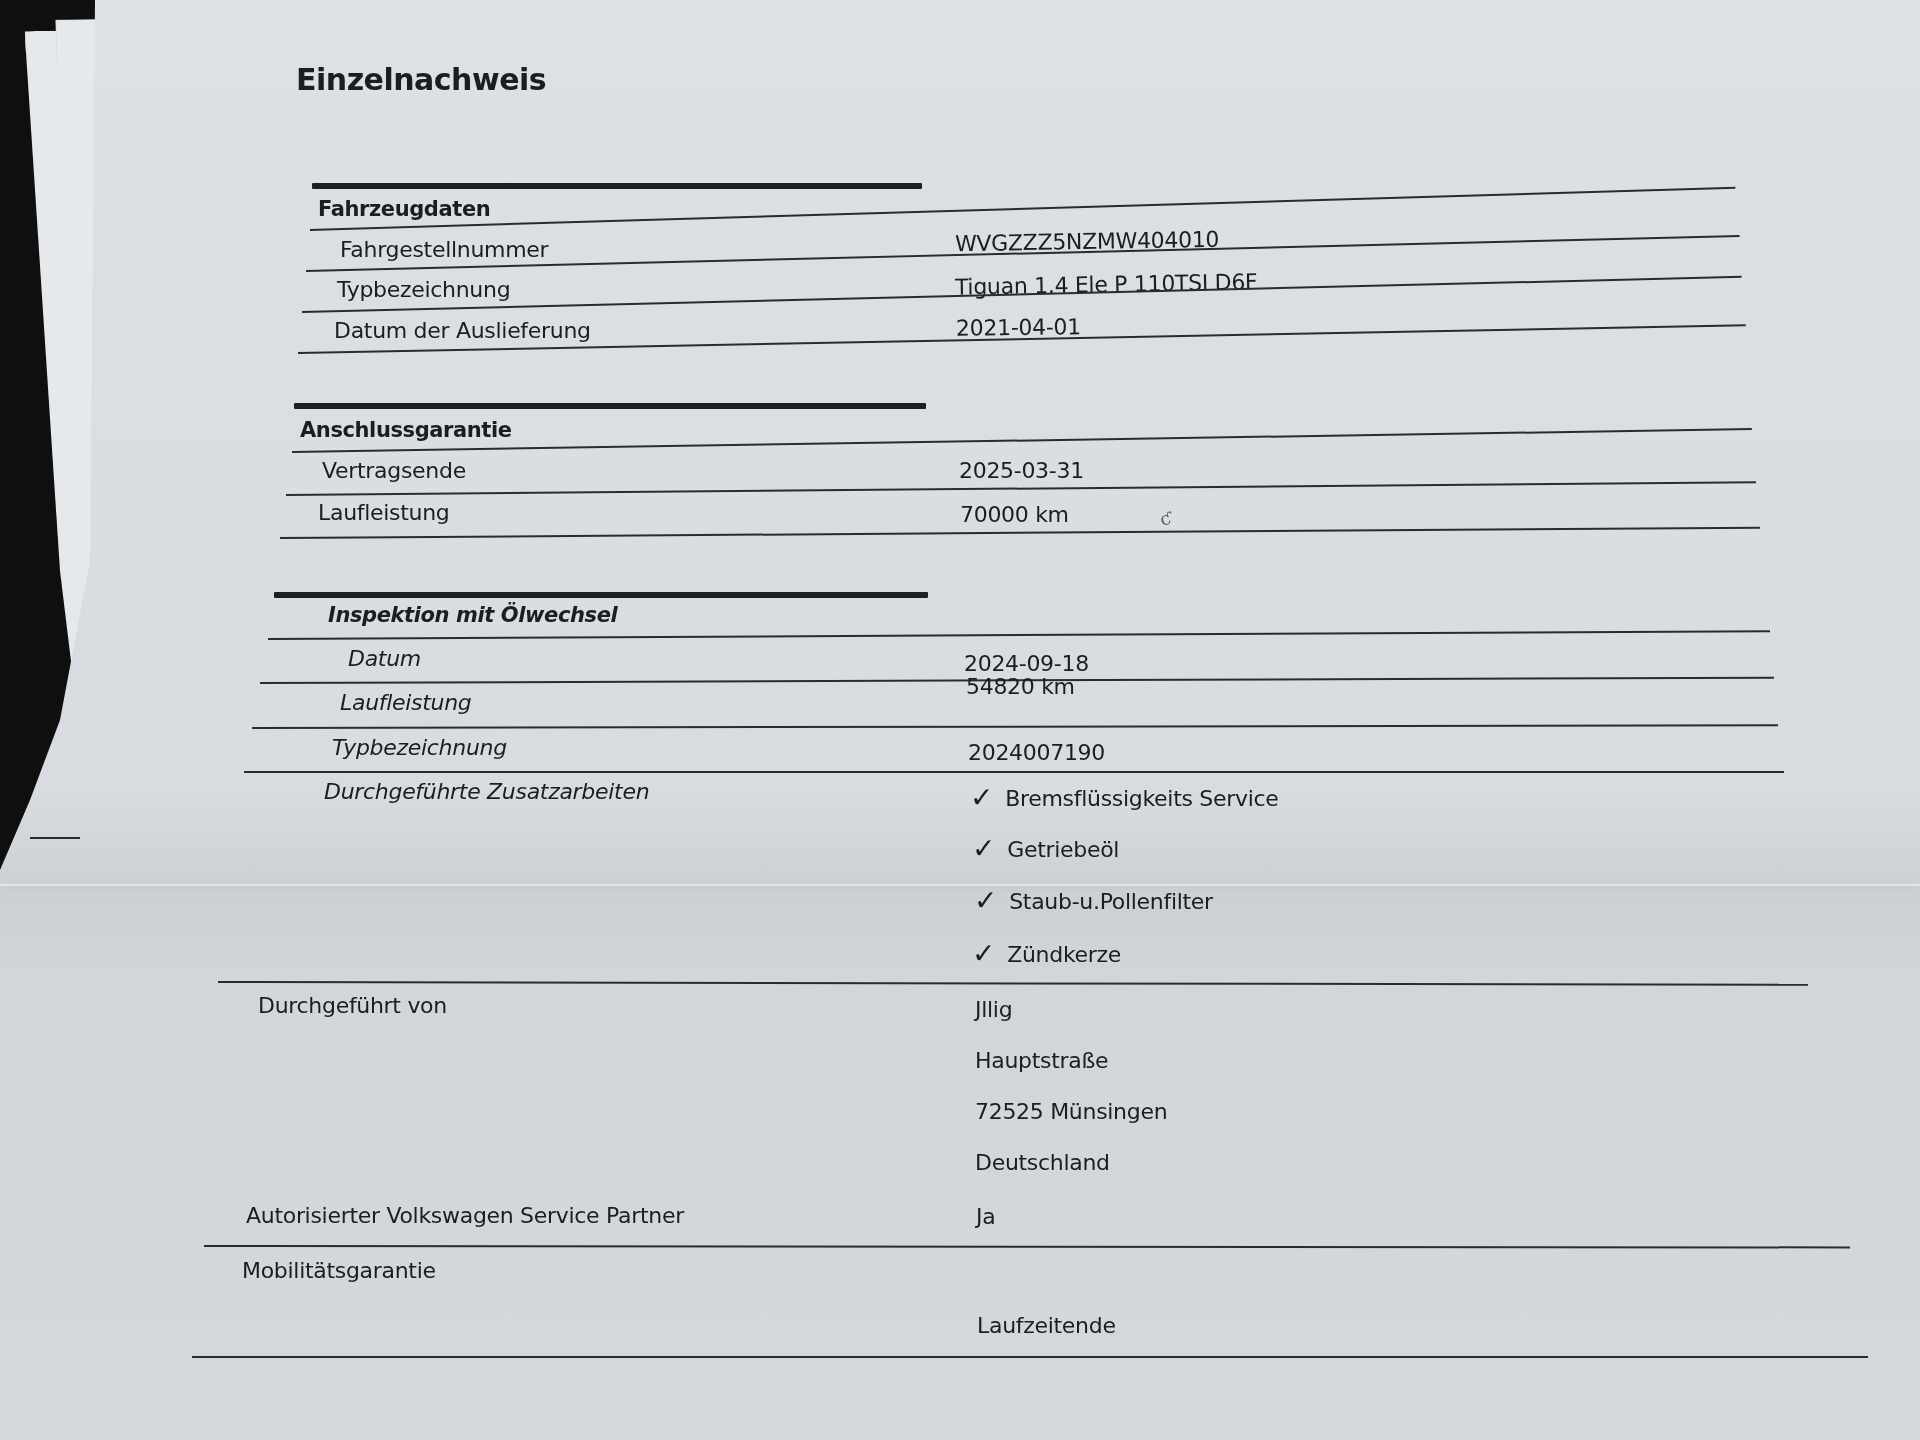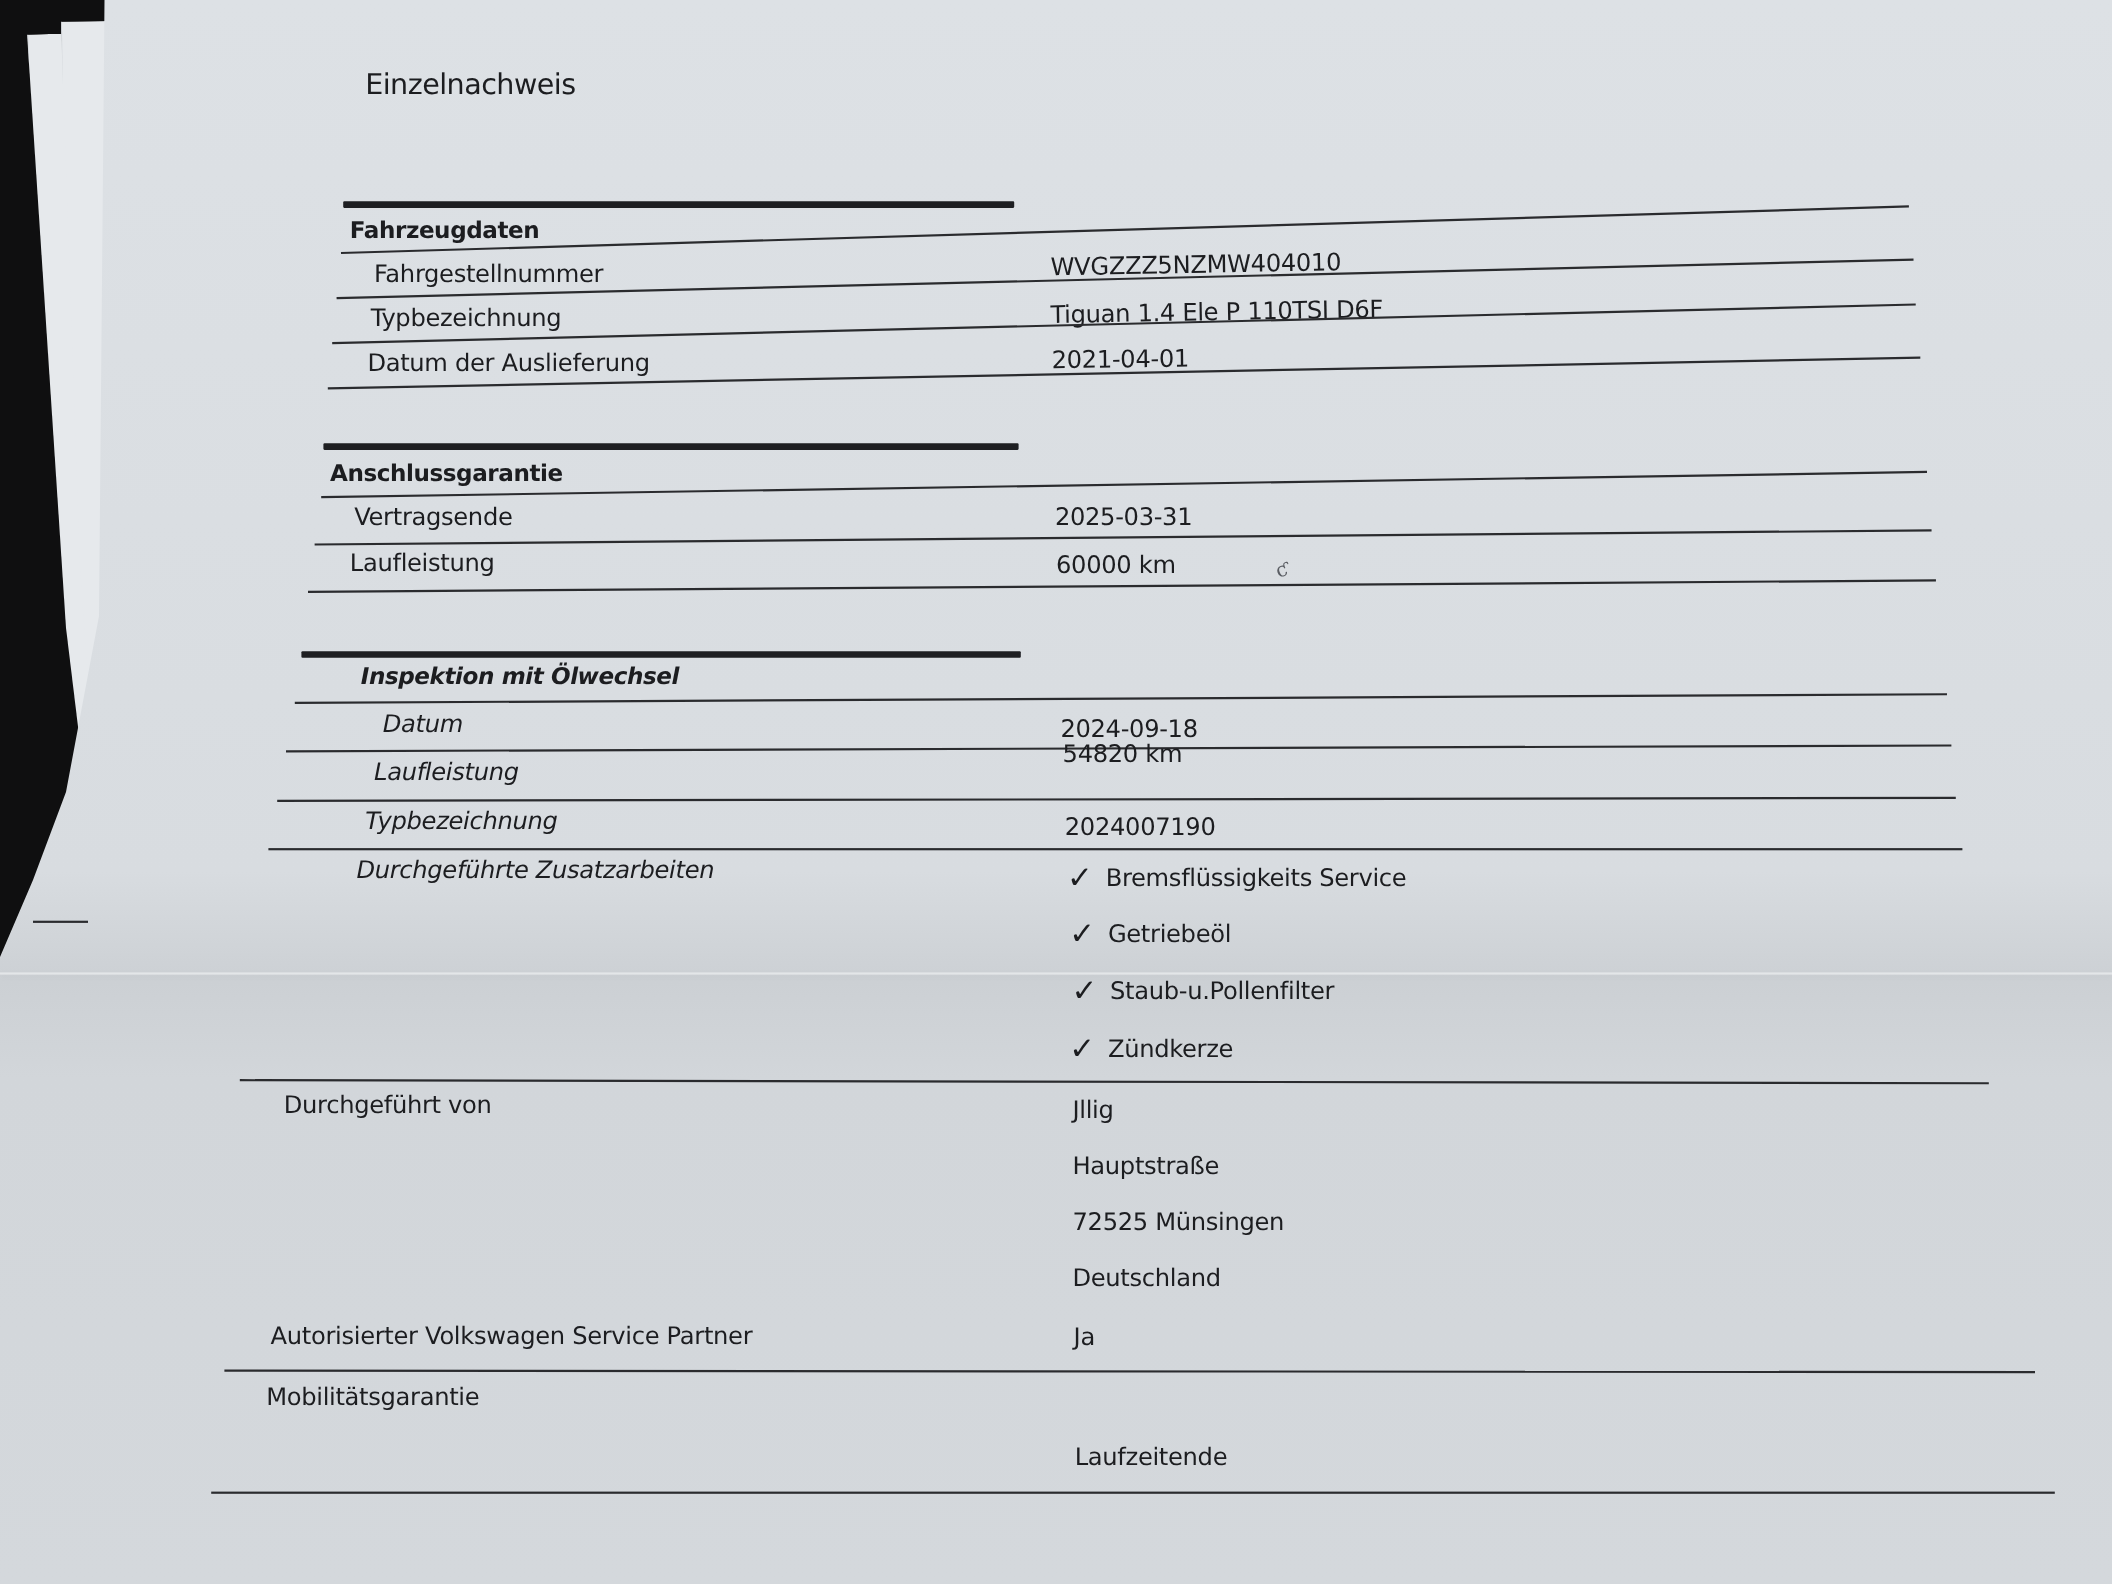--- a/index.html
+++ b/index.html
@@ -49,23 +49,23 @@
       background: rgba(255,255,255,0.45);
       box-shadow: 0 2px 6px rgba(0,0,0,0.06);
     }
     .page-content {
       position: absolute;
       left: 0; top: 0;
       width: 1920px; height: 1440px;
     }
     .doc-title {
       position: absolute;
-      left: 332px; top: 62px;
-      font-size: 26px;
-      font-weight: normal;
+      left: 296px; top: 62px;
+      font-size: 30px;
+      font-weight: bold;
       letter-spacing: -0.5px;
     }
     .bar-thick {
       position: absolute;
       height: 6px;
       background: #1e1f22;
       border-radius: 1px;
     }
     .rule {
       position: absolute;
@@ -151,21 +151,21 @@
 
       <div class="bar-thick" style="left:294px; top:403px; width:632px;"></div>
       <div class="section-head" style="left:300px; top:418px;">Anschlussgarantie</div>
       <div class="rule" style="left:292px; top:451px; width:1460px; transform:rotate(-0.9deg);"></div>
 
       <div class="label" style="left:322px; top:458px;">Vertragsende</div>
       <div class="value" style="left:959px; top:458px;">2025-03-31</div>
       <div class="rule" style="left:286px; top:494px; width:1470px; transform:rotate(-0.5deg);"></div>
 
       <div class="label" style="left:318px; top:500px;">Laufleistung</div>
-      <div class="value" style="left:960px; top:502px;">60000 km</div>
+      <div class="value" style="left:960px; top:502px;">70000 km</div>
       <div class="pen-mark">ƈ</div>
       <div class="rule" style="left:280px; top:537px; width:1480px; transform:rotate(-0.4deg);"></div>
 
       <div class="bar-thick" style="left:274px; top:592px; width:654px;"></div>
       <div class="section-head italic-skew" style="left:280px; top:603px;">Inspektion mit Ölwechsel</div>
       <div class="rule" style="left:268px; top:638px; width:1502px; transform:rotate(-0.3deg);"></div>
 
       <div class="label italic-skew" style="left:300px; top:646px;">Datum</div>
       <div class="value" style="left:964px; top:651px;">2024-09-18</div>
       <div class="rule" style="left:260px; top:682px; width:1514px; transform:rotate(-0.2deg);"></div>

